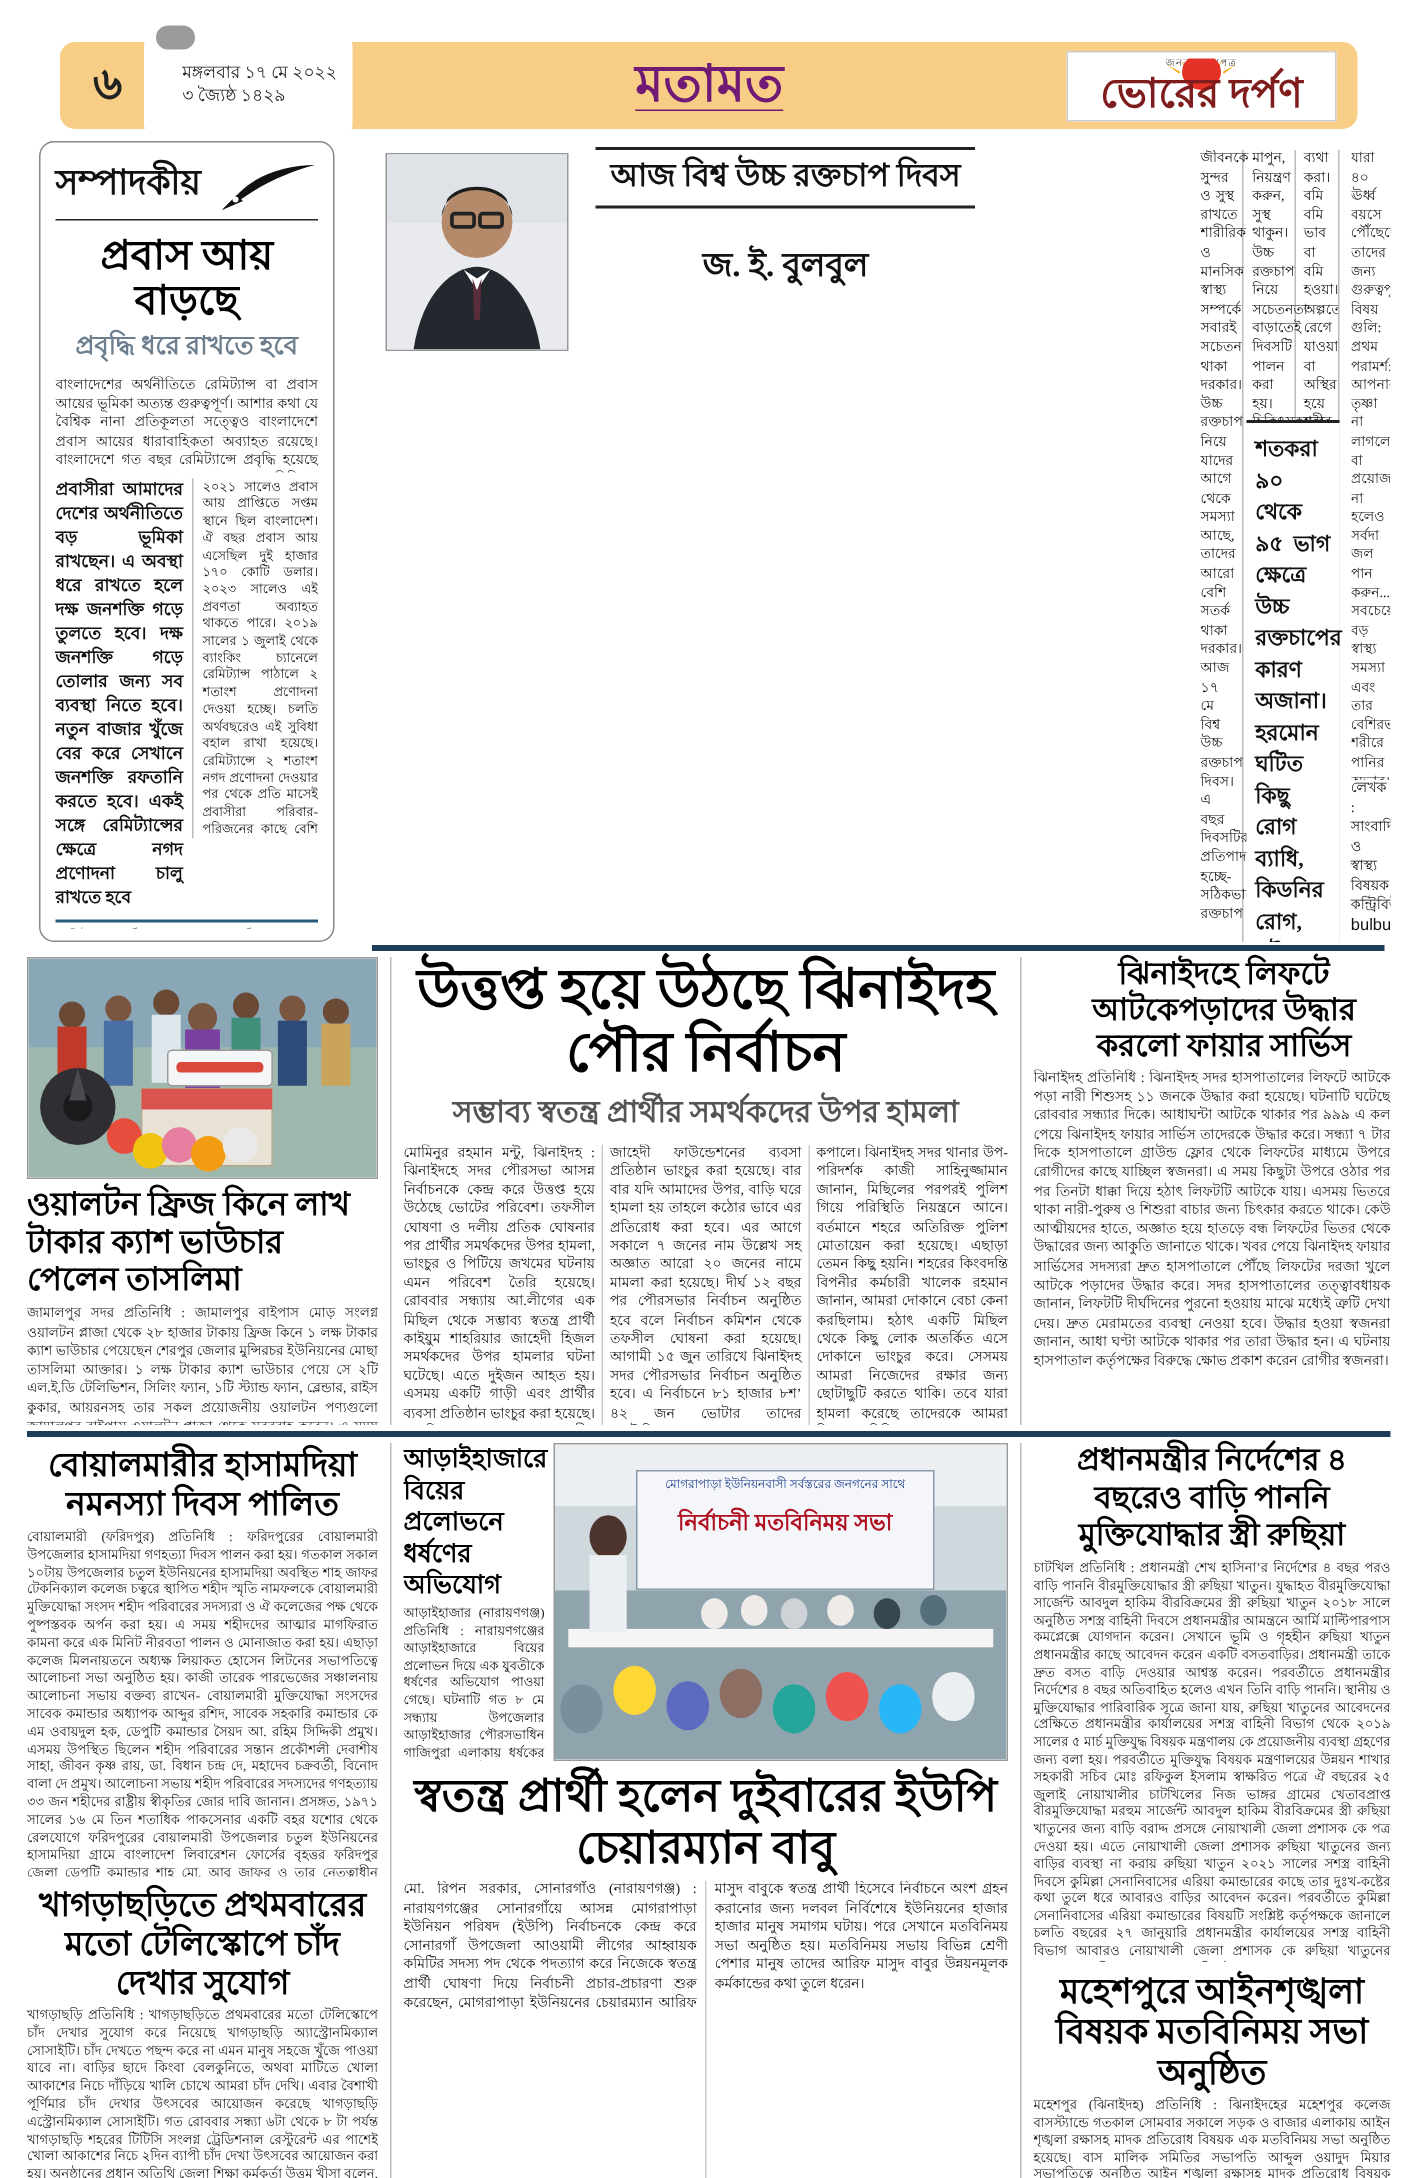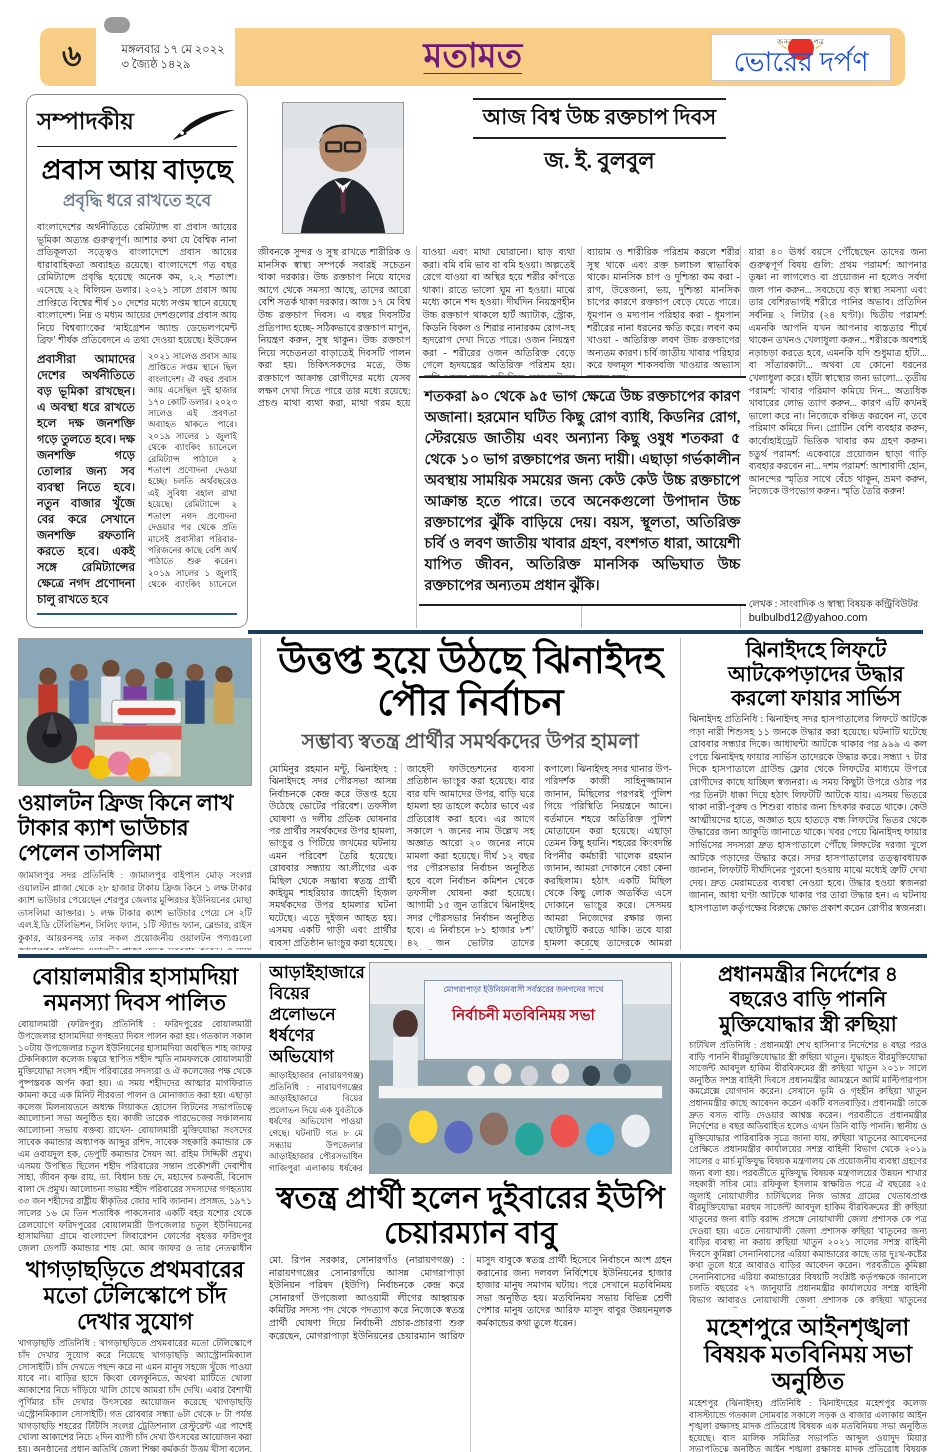--- a/index.html
+++ b/index.html
@@ -13,45 +13,45 @@
   .pagenum { font-size:30px; font-weight:bold; padding:0 14px 0 22px; color:#222; }
   .datebox { position:relative; background:#fff; border-radius:8px; padding:4px 10px 4px 26px; height:68px;
              display:flex; flex-direction:column; justify-content:center; }
   .datebox .tab { position:absolute; left:8px; top:-6px; width:26px; height:16px; background:#9b9b9b; border-radius:8px; }
   .dateline { font-size:11.5px; line-height:15px; color:#222; white-space:nowrap; }
   .section-title { flex:1; text-align:center; font-size:34px; font-weight:bold; color:#701a75;
                    text-decoration:underline; text-underline-offset:6px; text-decoration-thickness:1px; }
   .masthead { position:relative; background:#fff; border:1px solid #ccc; margin-right:14px; padding:2px 10px 4px 10px;
               text-align:center; min-width:180px; }
   .masthead .tagline { font-size:6.5px; letter-spacing:1px; color:#333; }
-  .masthead .brand { position:relative; font-size:27px; font-weight:normal; color:#1d4ed8; line-height:28px; z-index:2; }
+  .masthead .brand { position:relative; font-size:27px; font-weight:bold; color:#7f1d1d; line-height:28px; z-index:2; }
   .sun { position:absolute; left:50%; top:4px; transform:translateX(-50%); z-index:1; }
   .jtext { text-align:justify; font-size:9.3px; line-height:12.6px; color:#1a1a1a; overflow:hidden; }
   h1,h2,h3 { font-weight:bold; color:#000; }
 
   
   .top-row { display:flex; margin-top:8px; height:534px; }
   .editorial { width:222px; border:1.5px solid #888; border-radius:10px; padding:8px 10px; margin-left:8px;
                display:flex; flex-direction:column; overflow:hidden; }
   .ed-head { display:flex; align-items:flex-end; justify-content:space-between; border-bottom:1.5px solid #222; padding-bottom:4px; }
   .ed-head .ed-title { font-size:23px; font-weight:bold; }
   .ed-h1 { text-align:center; font-size:27px; line-height:30px; margin-top:8px; }
   .ed-h2 { text-align:center; font-size:17px; color:#6d7f8f; font-weight:bold; margin:2px 0 6px 0; }
   .ed-cols { display:flex; margin-top:4px; }
   .ed-quote { width:52%; font-size:11.5px; line-height:16px; font-weight:bold; text-align:justify; padding-right:6px; }
   .ed-side { width:48%; font-size:8.6px; line-height:11.4px; text-align:justify; border-left:1px solid #bbb; padding-left:6px; overflow:hidden; height:240px;}
   .ed-foot { border-top:2px solid #2a5a7a; margin-top:6px; padding-top:4px; }
 
-  .main-art { flex:1; padding-left:10px; display:flex; flex-direction:column; position:relative; }
+  .main-art { flex:1; padding-left:10px; display:flex; flex-direction:row; position:relative; }
   .main-head { display:flex; }
   .portrait { width:122px; height:132px; border:1px solid #999; margin:8px 18px 6px 24px; flex:none; }
   .main-titles { flex:1; text-align:center; padding-right:150px; }
   .kicker { display:inline-block; font-size:21px; font-weight:bold; border-top:2px solid #222; border-bottom:2px solid #222; padding:1px 10px; margin-top:4px; }
   .main-h1 { font-size:45px; line-height:50px; margin-top:4px; }
-  .main-by { font-size:22px; font-weight:bold; margin-top:4px; }
+  .main-by { font-size:22px; font-weight:bold; margin-top:20px; }
   .main-bodywrap { position:relative; flex:1; margin-top:6px; display:flex; overflow:hidden; }
   .main-cols { width:72%; column-count:3; column-gap:12px; column-rule:1px solid #bbb; font-size:9.3px; line-height:12.6px; text-align:justify; overflow:hidden; }
   .main-side { width:28%; border-left:1px solid #bbb; padding-left:8px; display:flex; flex-direction:column; }
   .pullquote { position:absolute; left:24%; top:34%; width:49%; background:#fff; border-top:2px solid #222; border-bottom:2px solid #222;
                font-size:14.5px; line-height:21px; font-weight:bold; text-align:justify; padding:8px 6px; }
   .author-foot { margin-top:auto; font-size:9.5px; line-height:13px; padding-bottom:4px; }
   .author-foot .mail { font-family:"Liberation Sans",sans-serif; font-size:11px; }
 
   
   .mid-row { display:flex; height:312px; margin-top:4px; }

